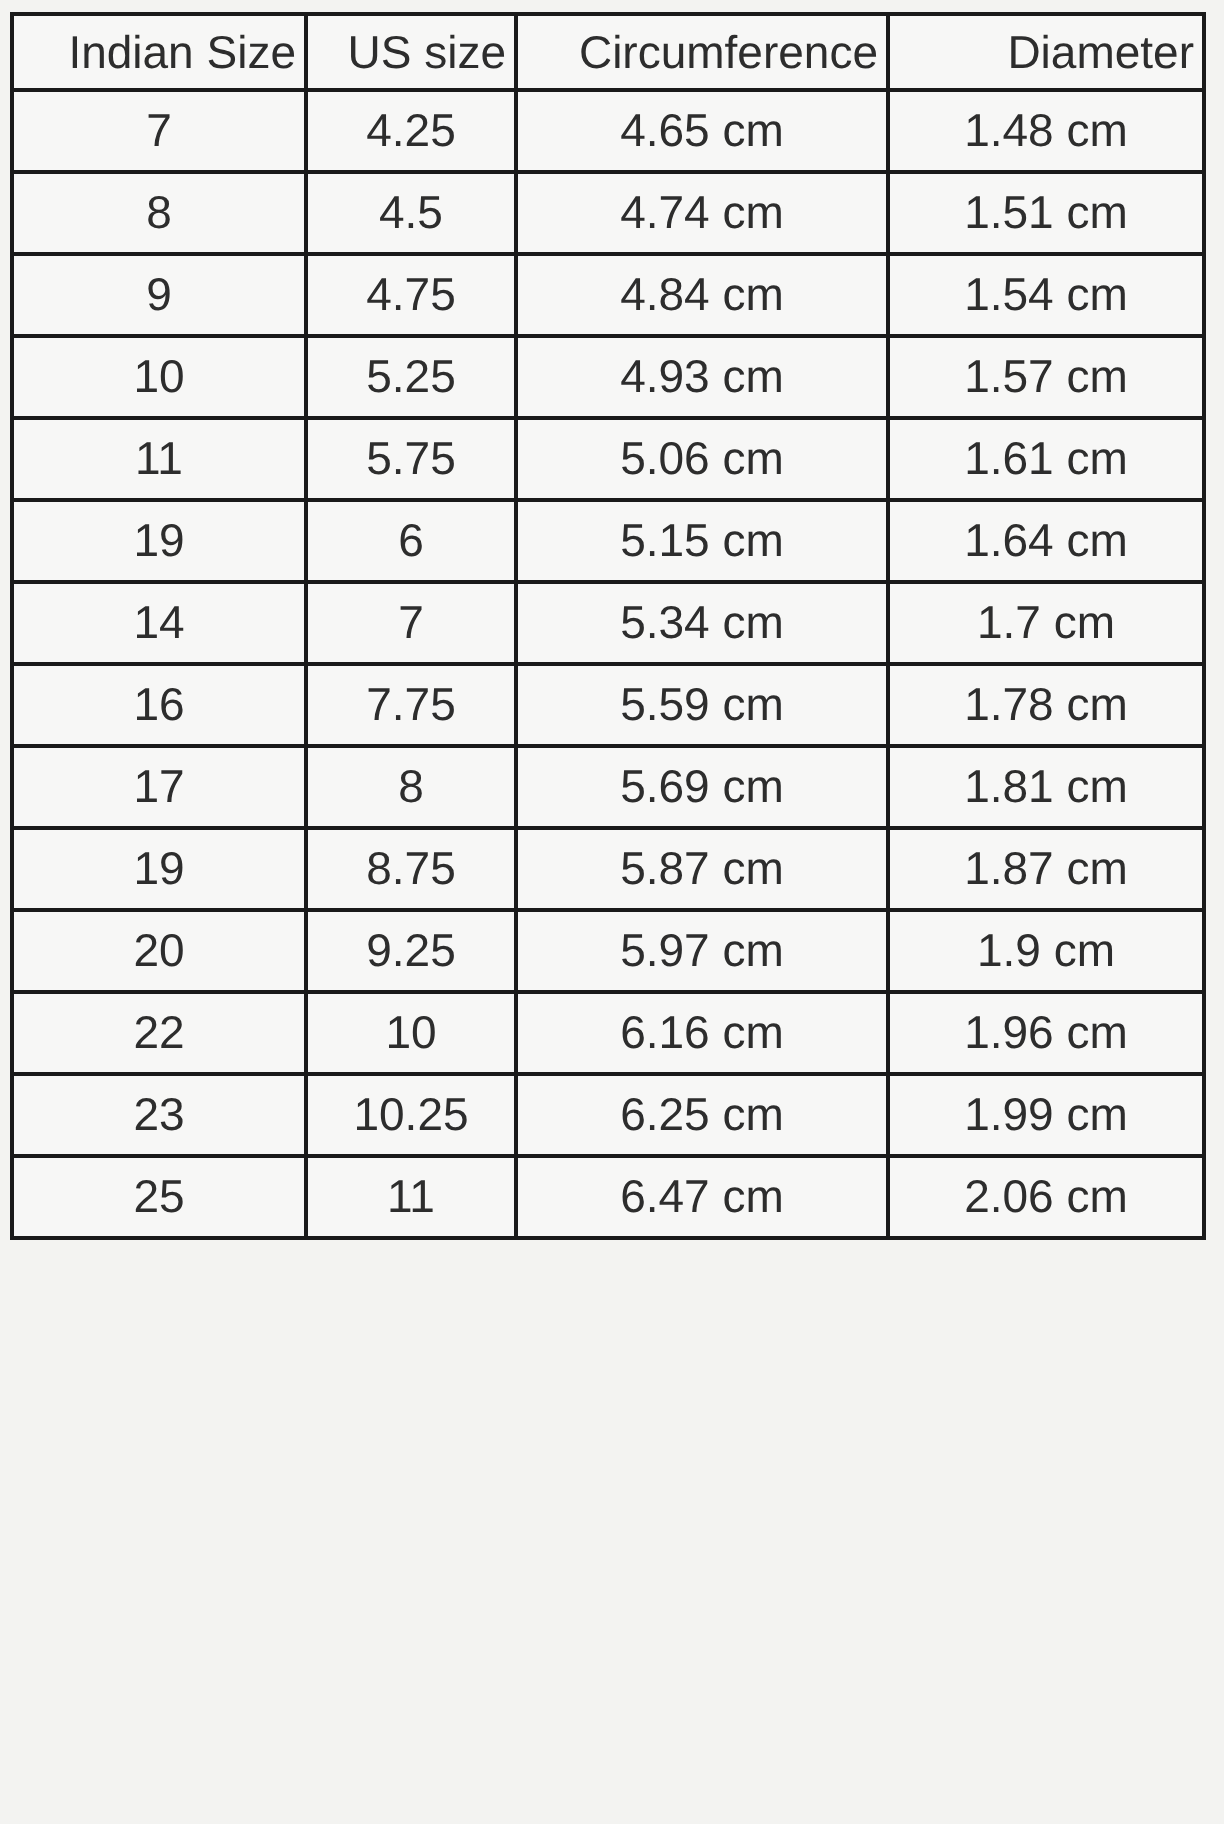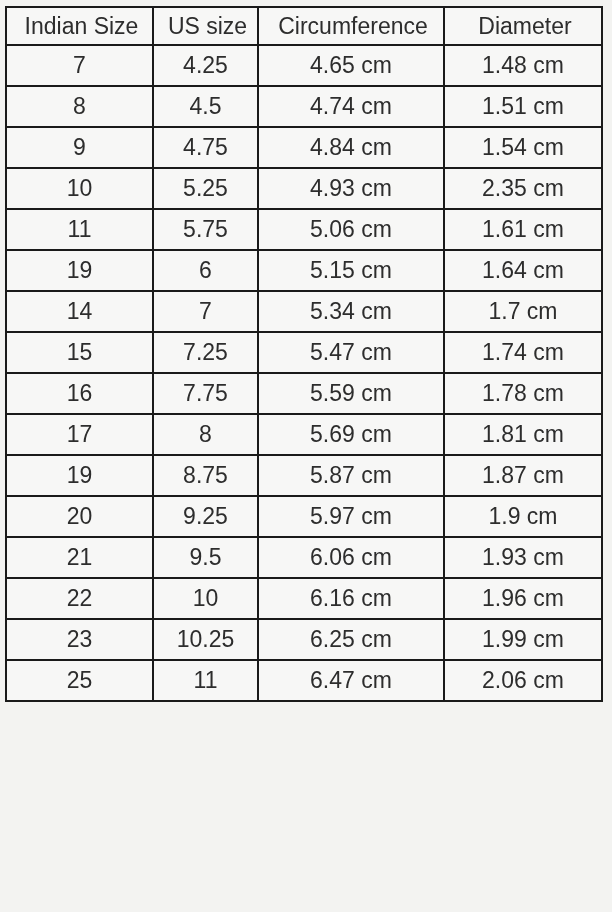--- a/index.html
+++ b/index.html
@@ -26,21 +26,21 @@
   table.size-table td {
     border: 2px solid #1a1a1a;
     color: #2d2d2d;
     font-size: 23px;
     font-weight: 400;
     overflow: hidden;
     white-space: nowrap;
   }
   table.size-table th {
     height: 36px;
-    text-align: center;
+    text-align: right;
     padding: 0 4px 0 8px;
   }
   table.size-table td {
     height: 39px;
     text-align: center;
     padding: 0 2px;
   }
   col.c1 { width: 147px; }
   col.c2 { width: 105px; }
   col.c3 { width: 186px; }
@@ -80,45 +80,39 @@
       <tr>
         <td>9</td>
         <td>4.75</td>
         <td>4.84 cm</td>
         <td>1.54 cm</td>
       </tr>
       <tr>
         <td>10</td>
         <td>5.25</td>
         <td>4.93 cm</td>
-        <td>2.35 cm</td>
+        <td>1.57 cm</td>
       </tr>
       <tr>
         <td>11</td>
         <td>5.75</td>
         <td>5.06 cm</td>
         <td>1.61 cm</td>
       </tr>
       <tr>
         <td>19</td>
         <td>6</td>
         <td>5.15 cm</td>
         <td>1.64 cm</td>
       </tr>
       <tr>
         <td>14</td>
         <td>7</td>
         <td>5.34 cm</td>
         <td>1.7 cm</td>
-      </tr>
-      <tr>
-        <td>15</td>
-        <td>7.25</td>
-        <td>5.47 cm</td>
-        <td>1.74 cm</td>
       </tr>
       <tr>
         <td>16</td>
         <td>7.75</td>
         <td>5.59 cm</td>
         <td>1.78 cm</td>
       </tr>
       <tr>
         <td>17</td>
         <td>8</td>
@@ -131,26 +125,20 @@
         <td>5.87 cm</td>
         <td>1.87 cm</td>
       </tr>
       <tr>
         <td>20</td>
         <td>9.25</td>
         <td>5.97 cm</td>
         <td>1.9 cm</td>
       </tr>
       <tr>
-        <td>21</td>
-        <td>9.5</td>
-        <td>6.06 cm</td>
-        <td>1.93 cm</td>
-      </tr>
-      <tr>
         <td>22</td>
         <td>10</td>
         <td>6.16 cm</td>
         <td>1.96 cm</td>
       </tr>
       <tr>
         <td>23</td>
         <td>10.25</td>
         <td>6.25 cm</td>
         <td>1.99 cm</td>

